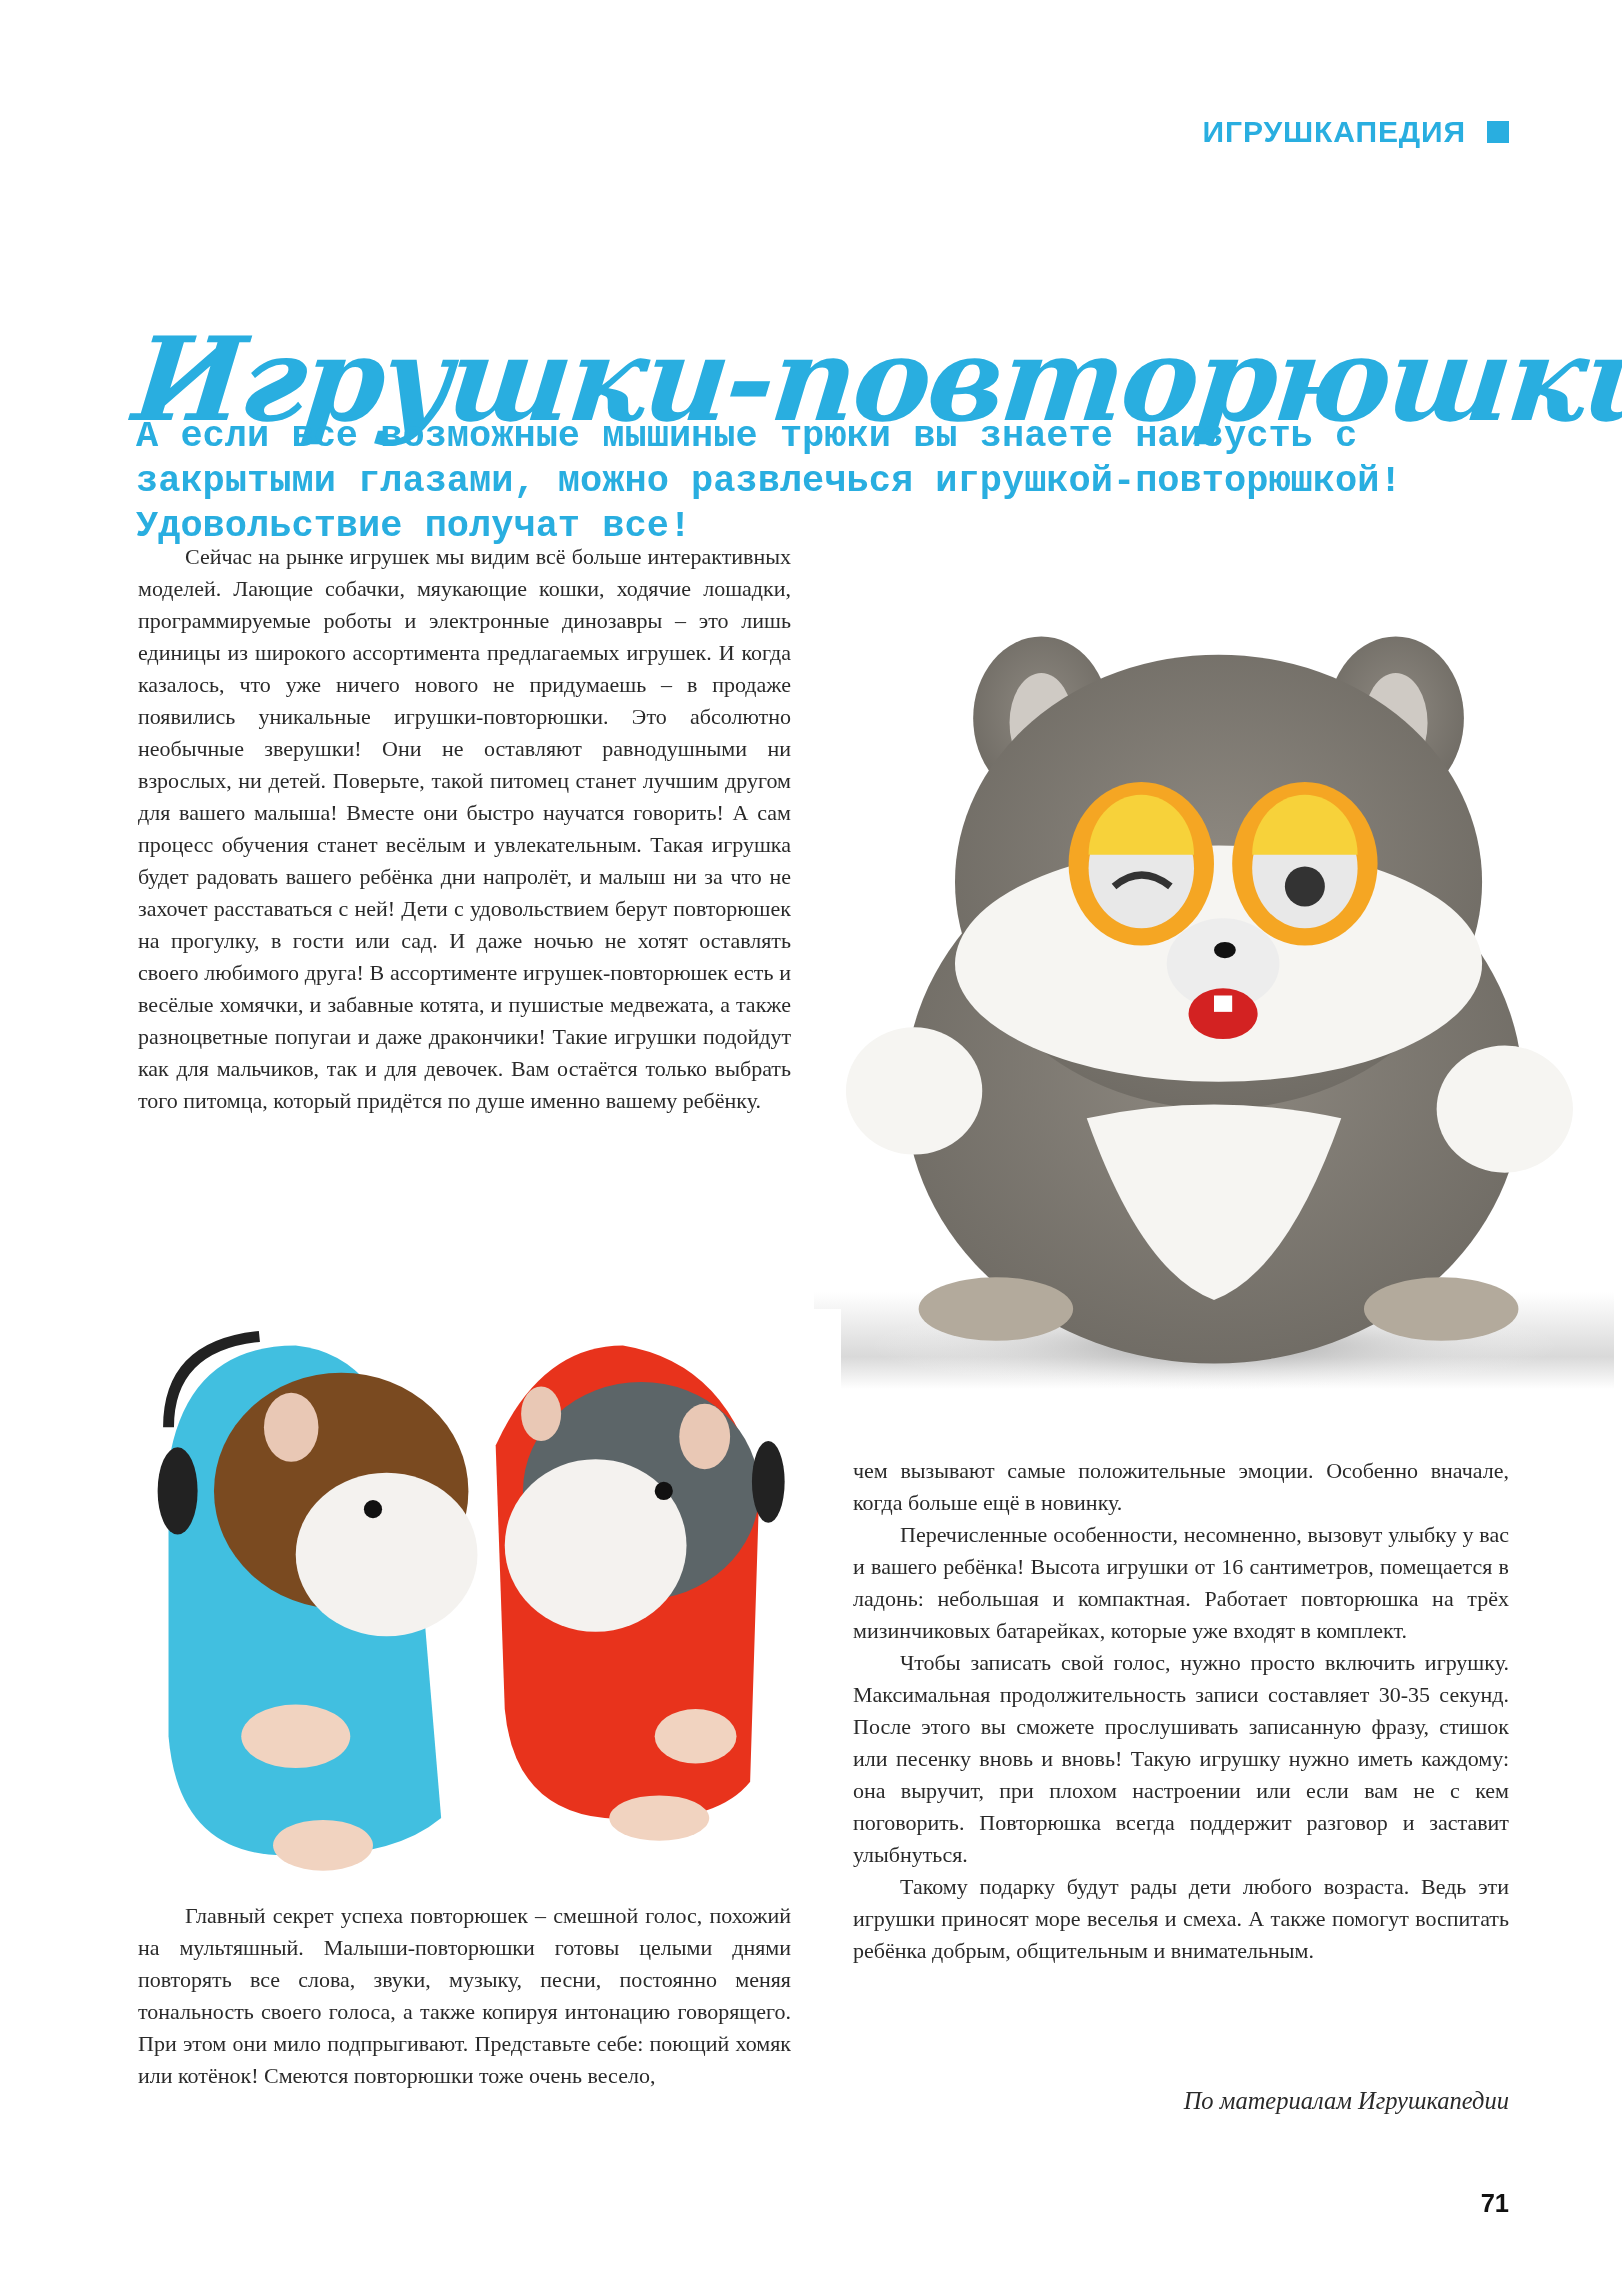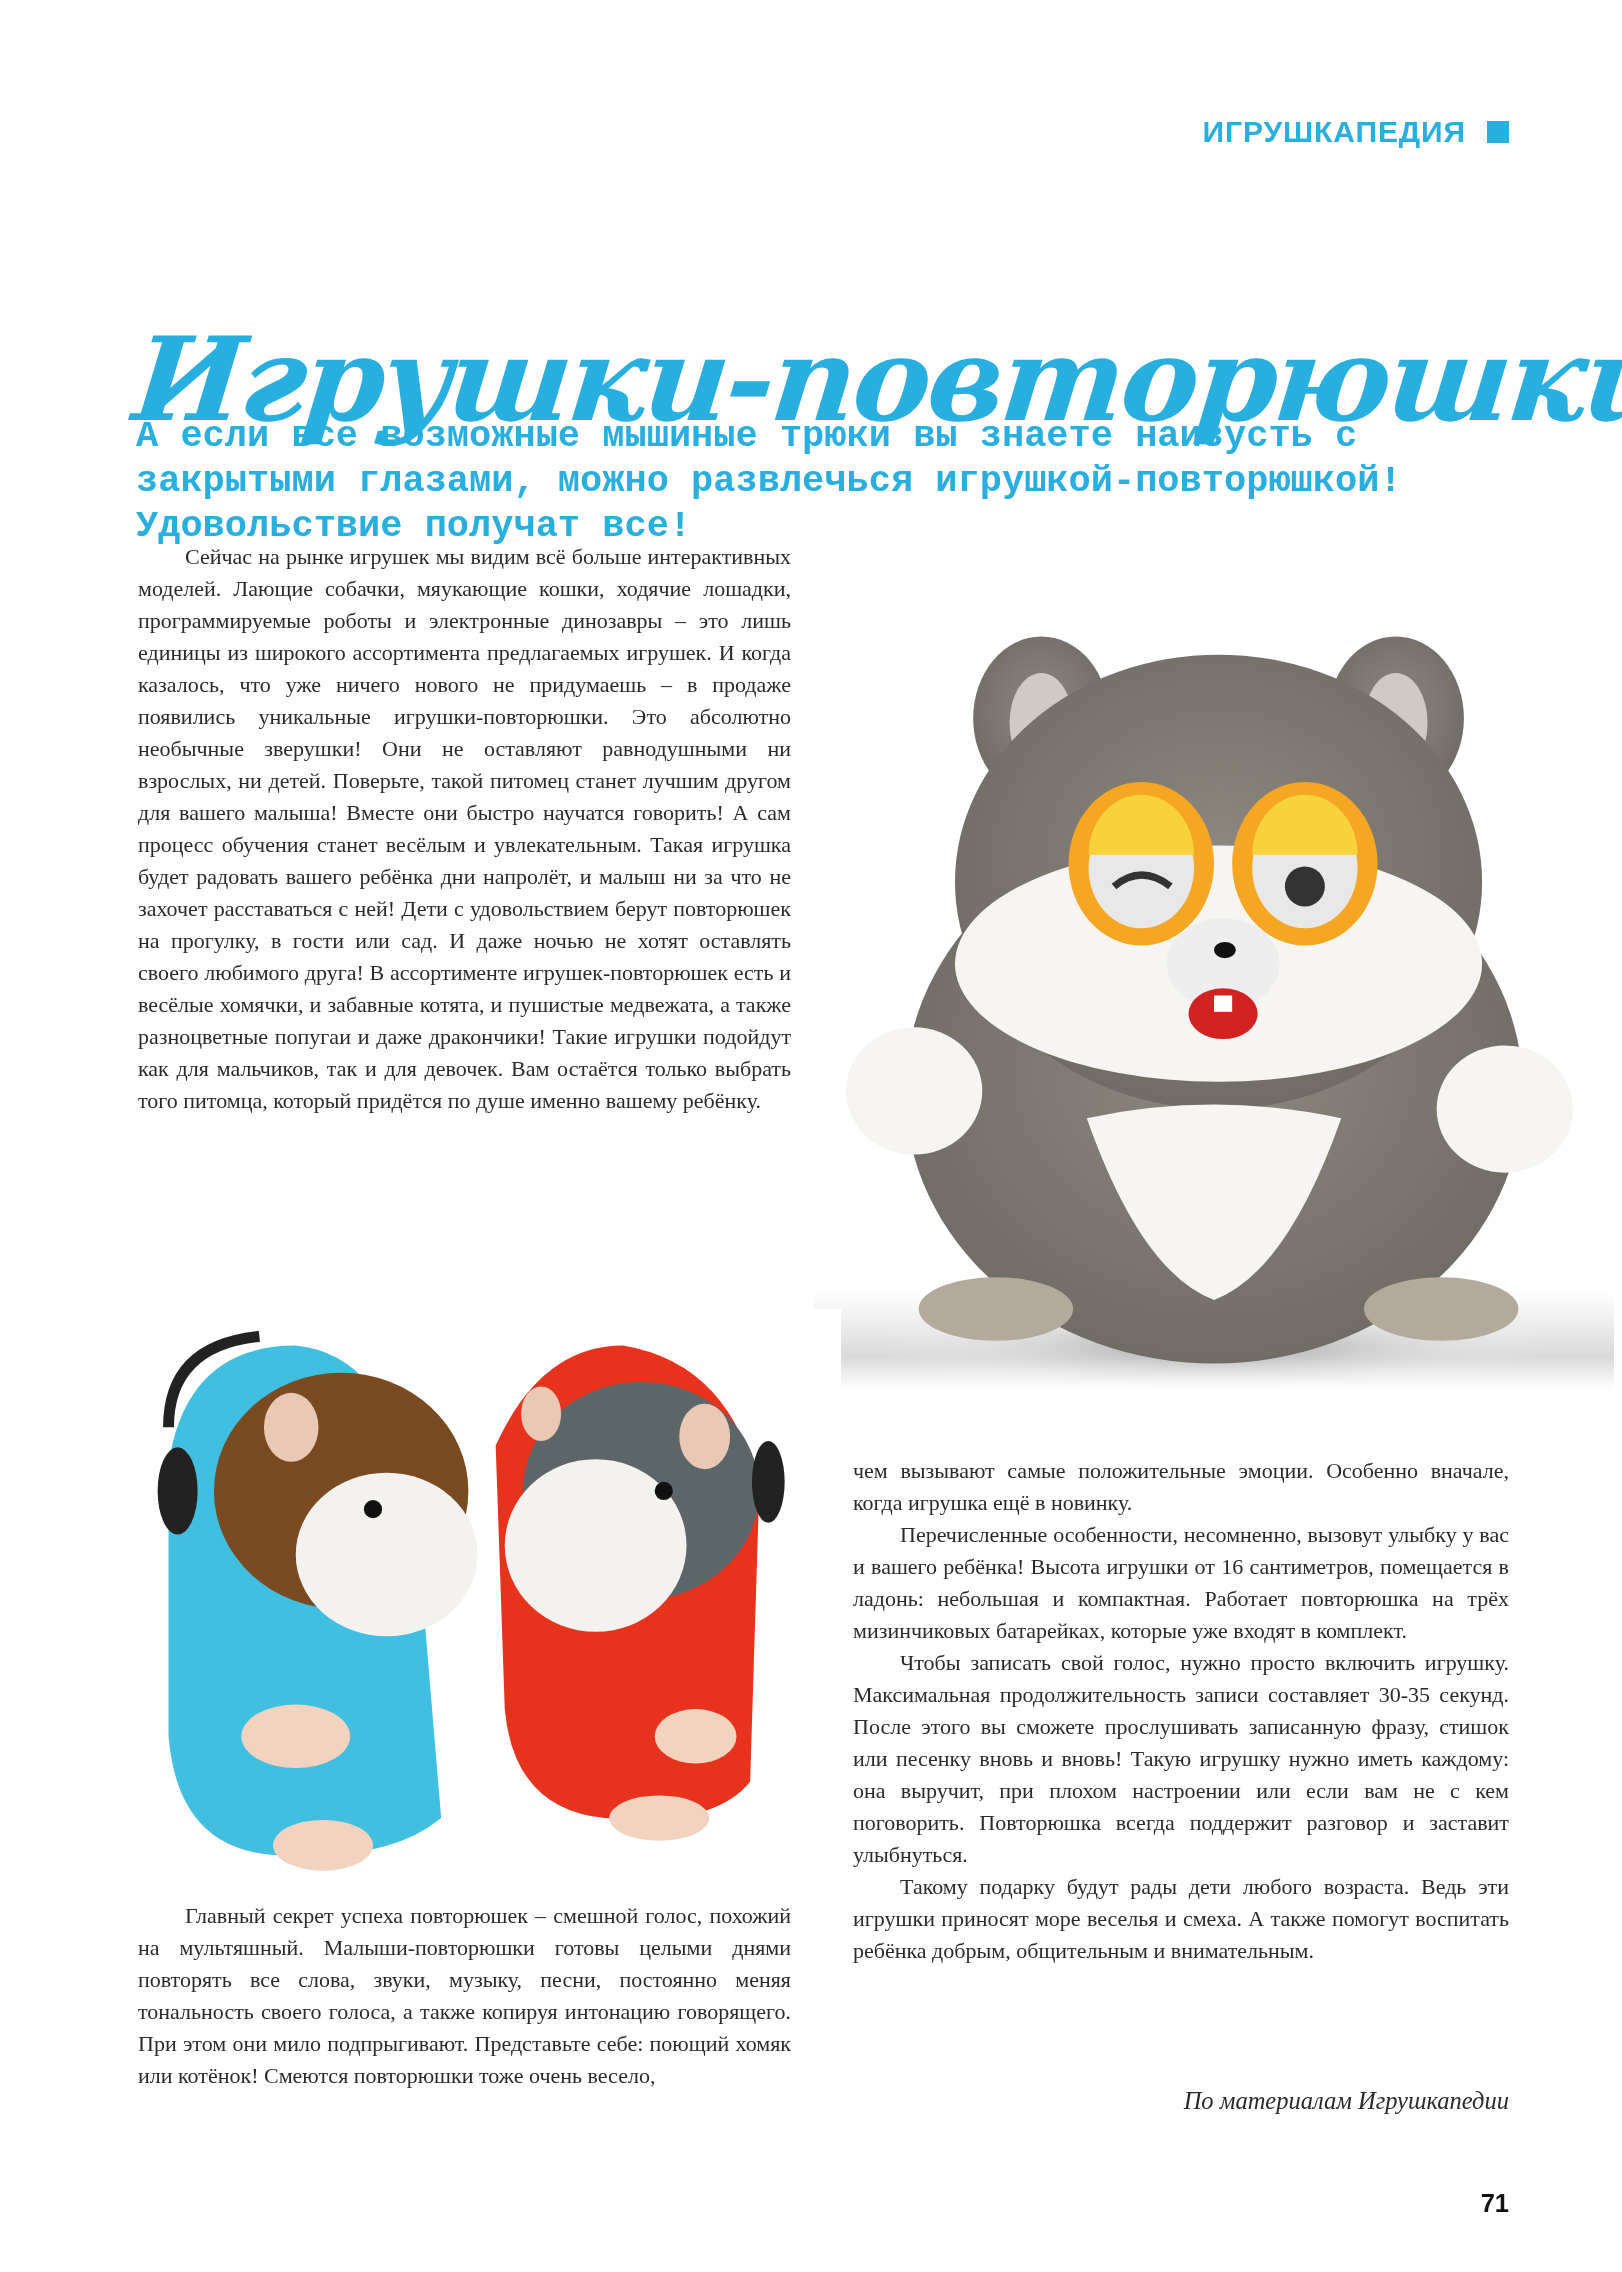--- a/index.html
+++ b/index.html
@@ -112,21 +112,21 @@
     <ellipse cx="640" cy="470" rx="45" ry="30" fill="#f1d3c0"></ellipse>
     <ellipse cx="600" cy="560" rx="55" ry="25" fill="#f1d3c0"></ellipse>
   </svg>
 </div>
 
 <div class="col" id="col-left-bottom">
   <p>Главный секрет успеха повторюшек – смешной голос, похожий на мультяшный. Малыши-повторюшки готовы целыми днями повторять все слова, звуки, музыку, песни, постоянно меняя тональность своего голоса, а также копируя интонацию говорящего. При этом они мило подпрыгивают. Представьте себе: поющий хомяк или котёнок! Смеются повторюшки тоже очень весело,</p>
 </div>
 
 <div class="col" id="col-right">
-  <p class="noindent">чем вызывают самые положительные эмоции. Особенно вначале, когда игрушка ещё в новинку.</p>
+  <p class="noindent">чем вызывают самые положительные эмоции. Особенно вначале, когда больше ещё в новинку.</p>
   <p>Перечисленные особенности, несомненно, вызовут улыбку у вас и вашего ребёнка! Высота игрушки от 16 сантиметров, помещается в ладонь: небольшая и компактная. Работает повторюшка на трёх мизинчиковых батарейках, которые уже входят в комплект.</p>
   <p>Чтобы записать свой голос, нужно просто включить игрушку. Максимальная продолжительность записи составляет 30-35 секунд. После этого вы сможете прослушивать записанную фразу, стишок или песенку вновь и вновь! Такую игрушку нужно иметь каждому: она выручит, при плохом настроении или если вам не с кем поговорить. Повторюшка всегда поддержит разговор и заставит улыбнуться.</p>
   <p>Такому подарку будут рады дети любого возраста. Ведь эти игрушки приносят море веселья и смеха. А также помогут воспитать ребёнка добрым, общительным и внимательным.</p>
 </div>
 
 <div class="attribution">
   <span>По материалам </span><span class="link">Игрушкапедии</span>
 </div>
 
 <div class="pagenum">71</div>

